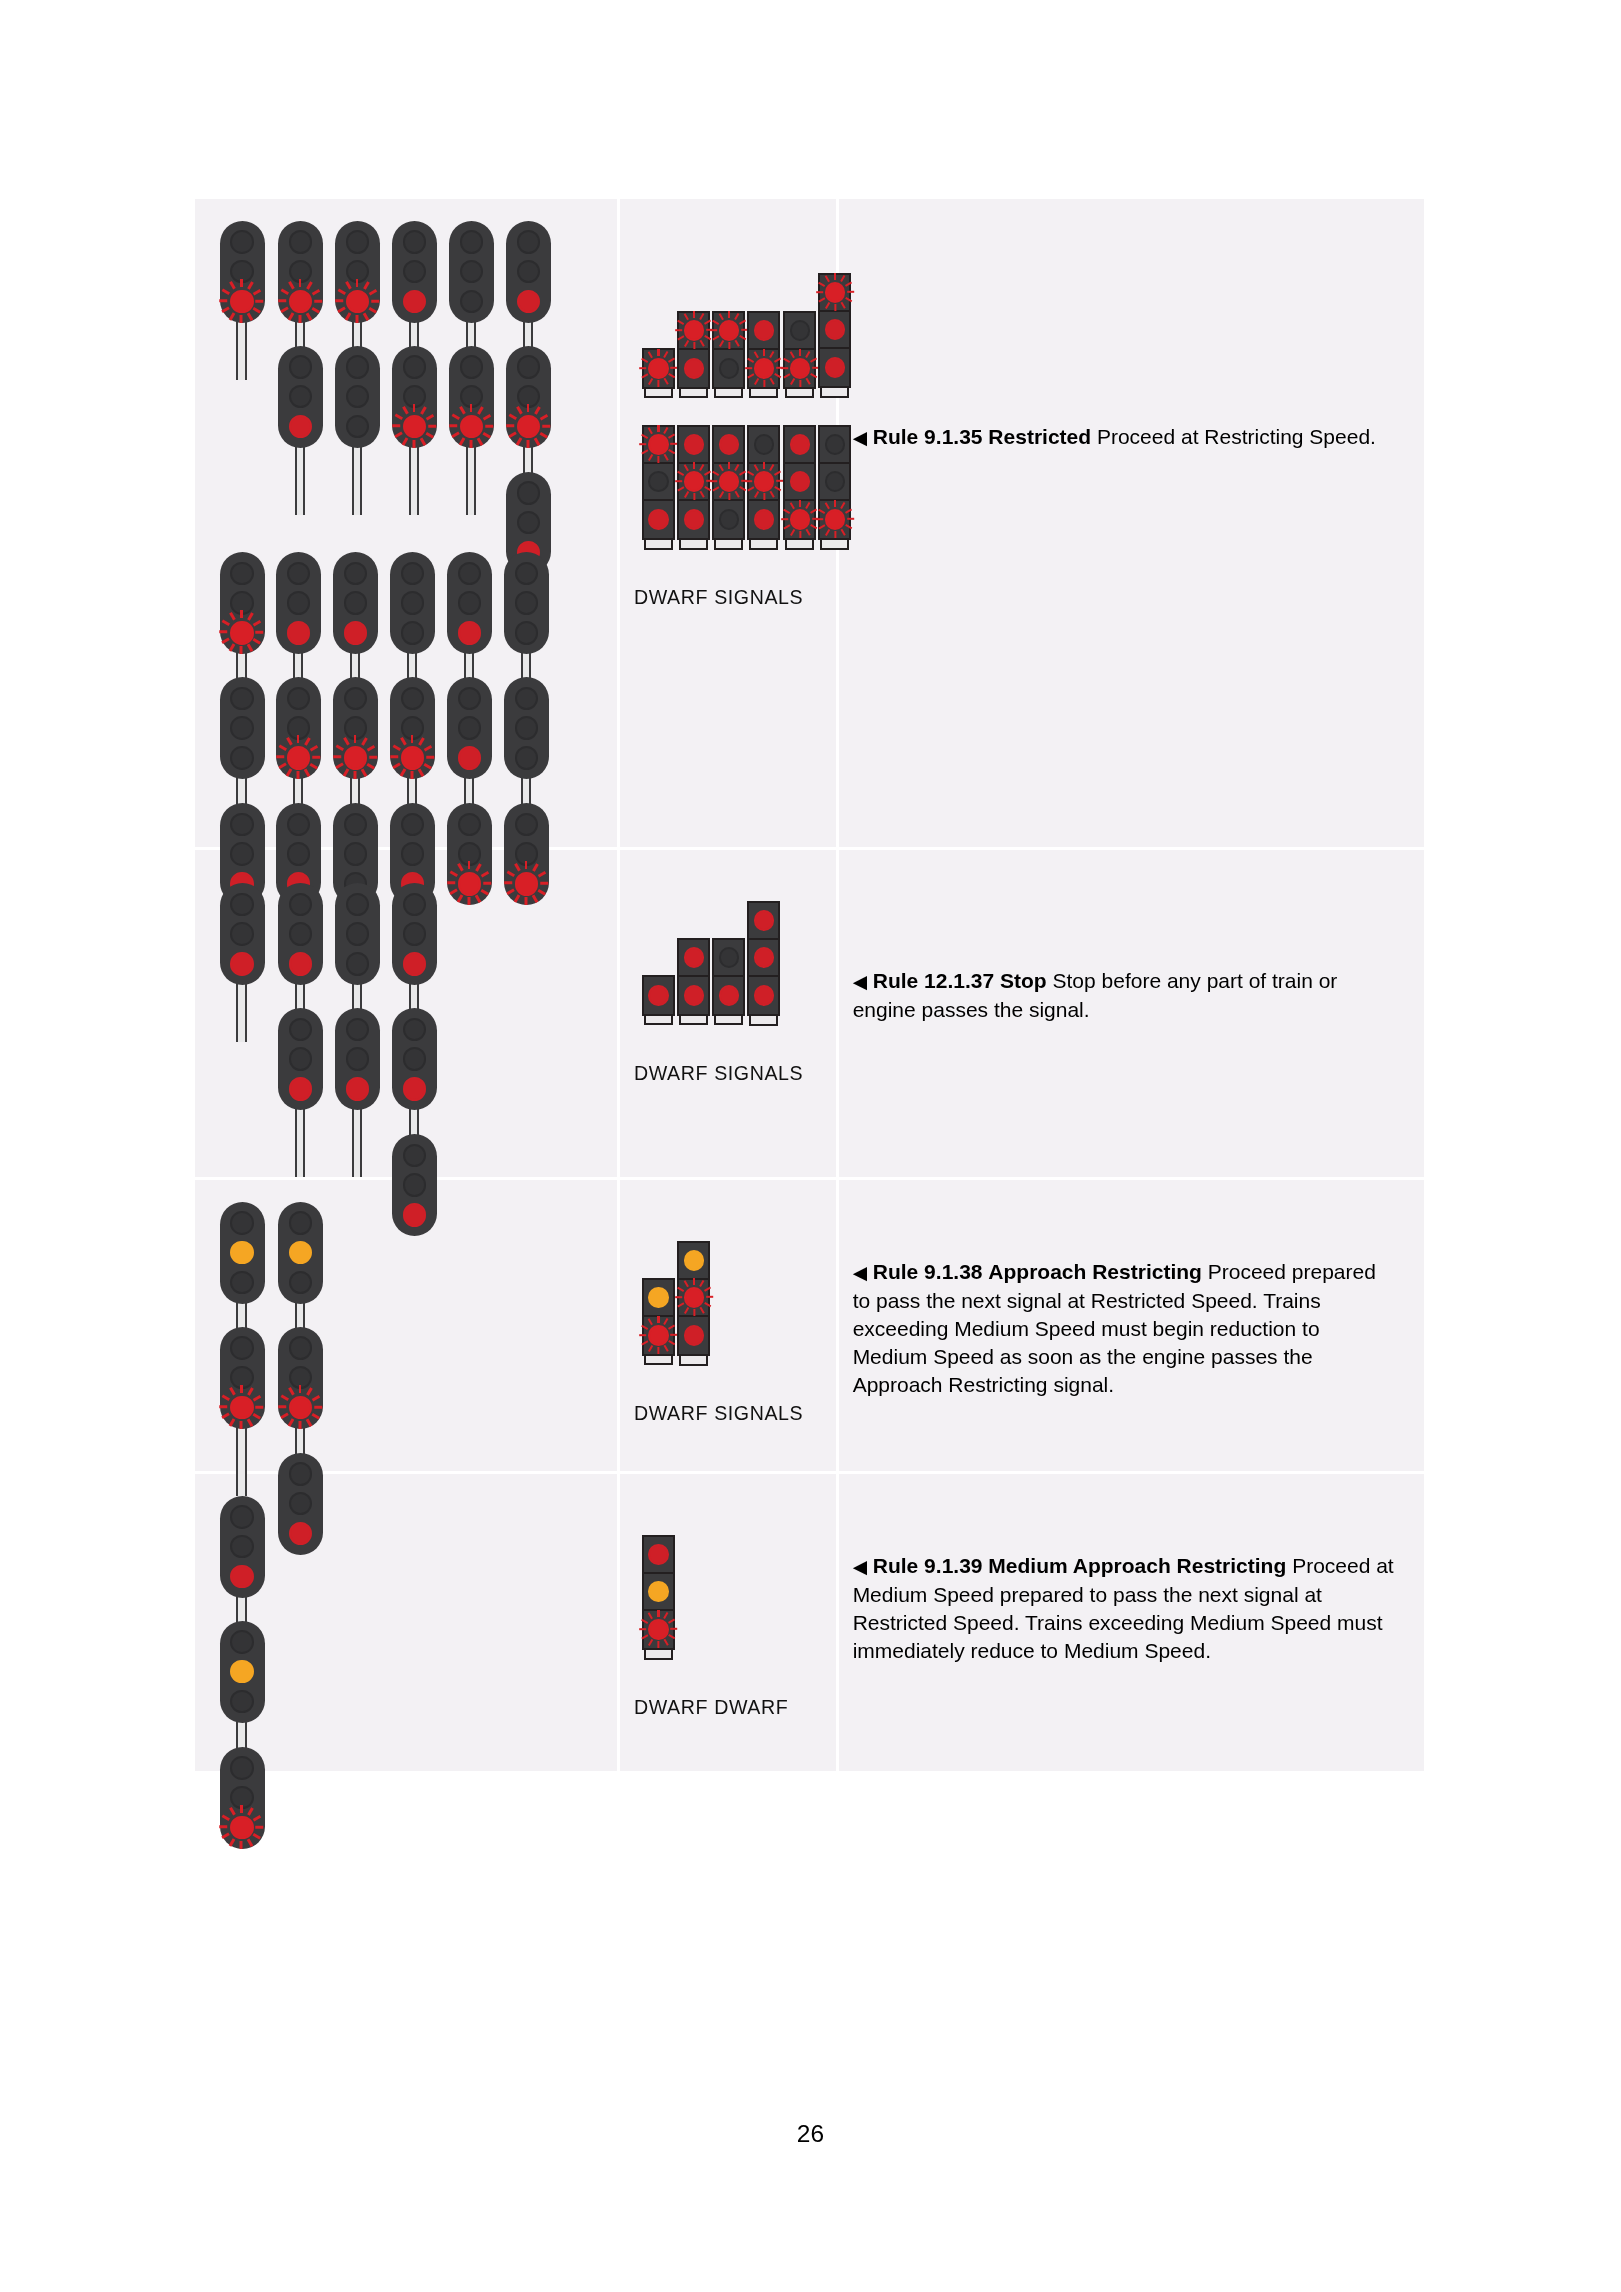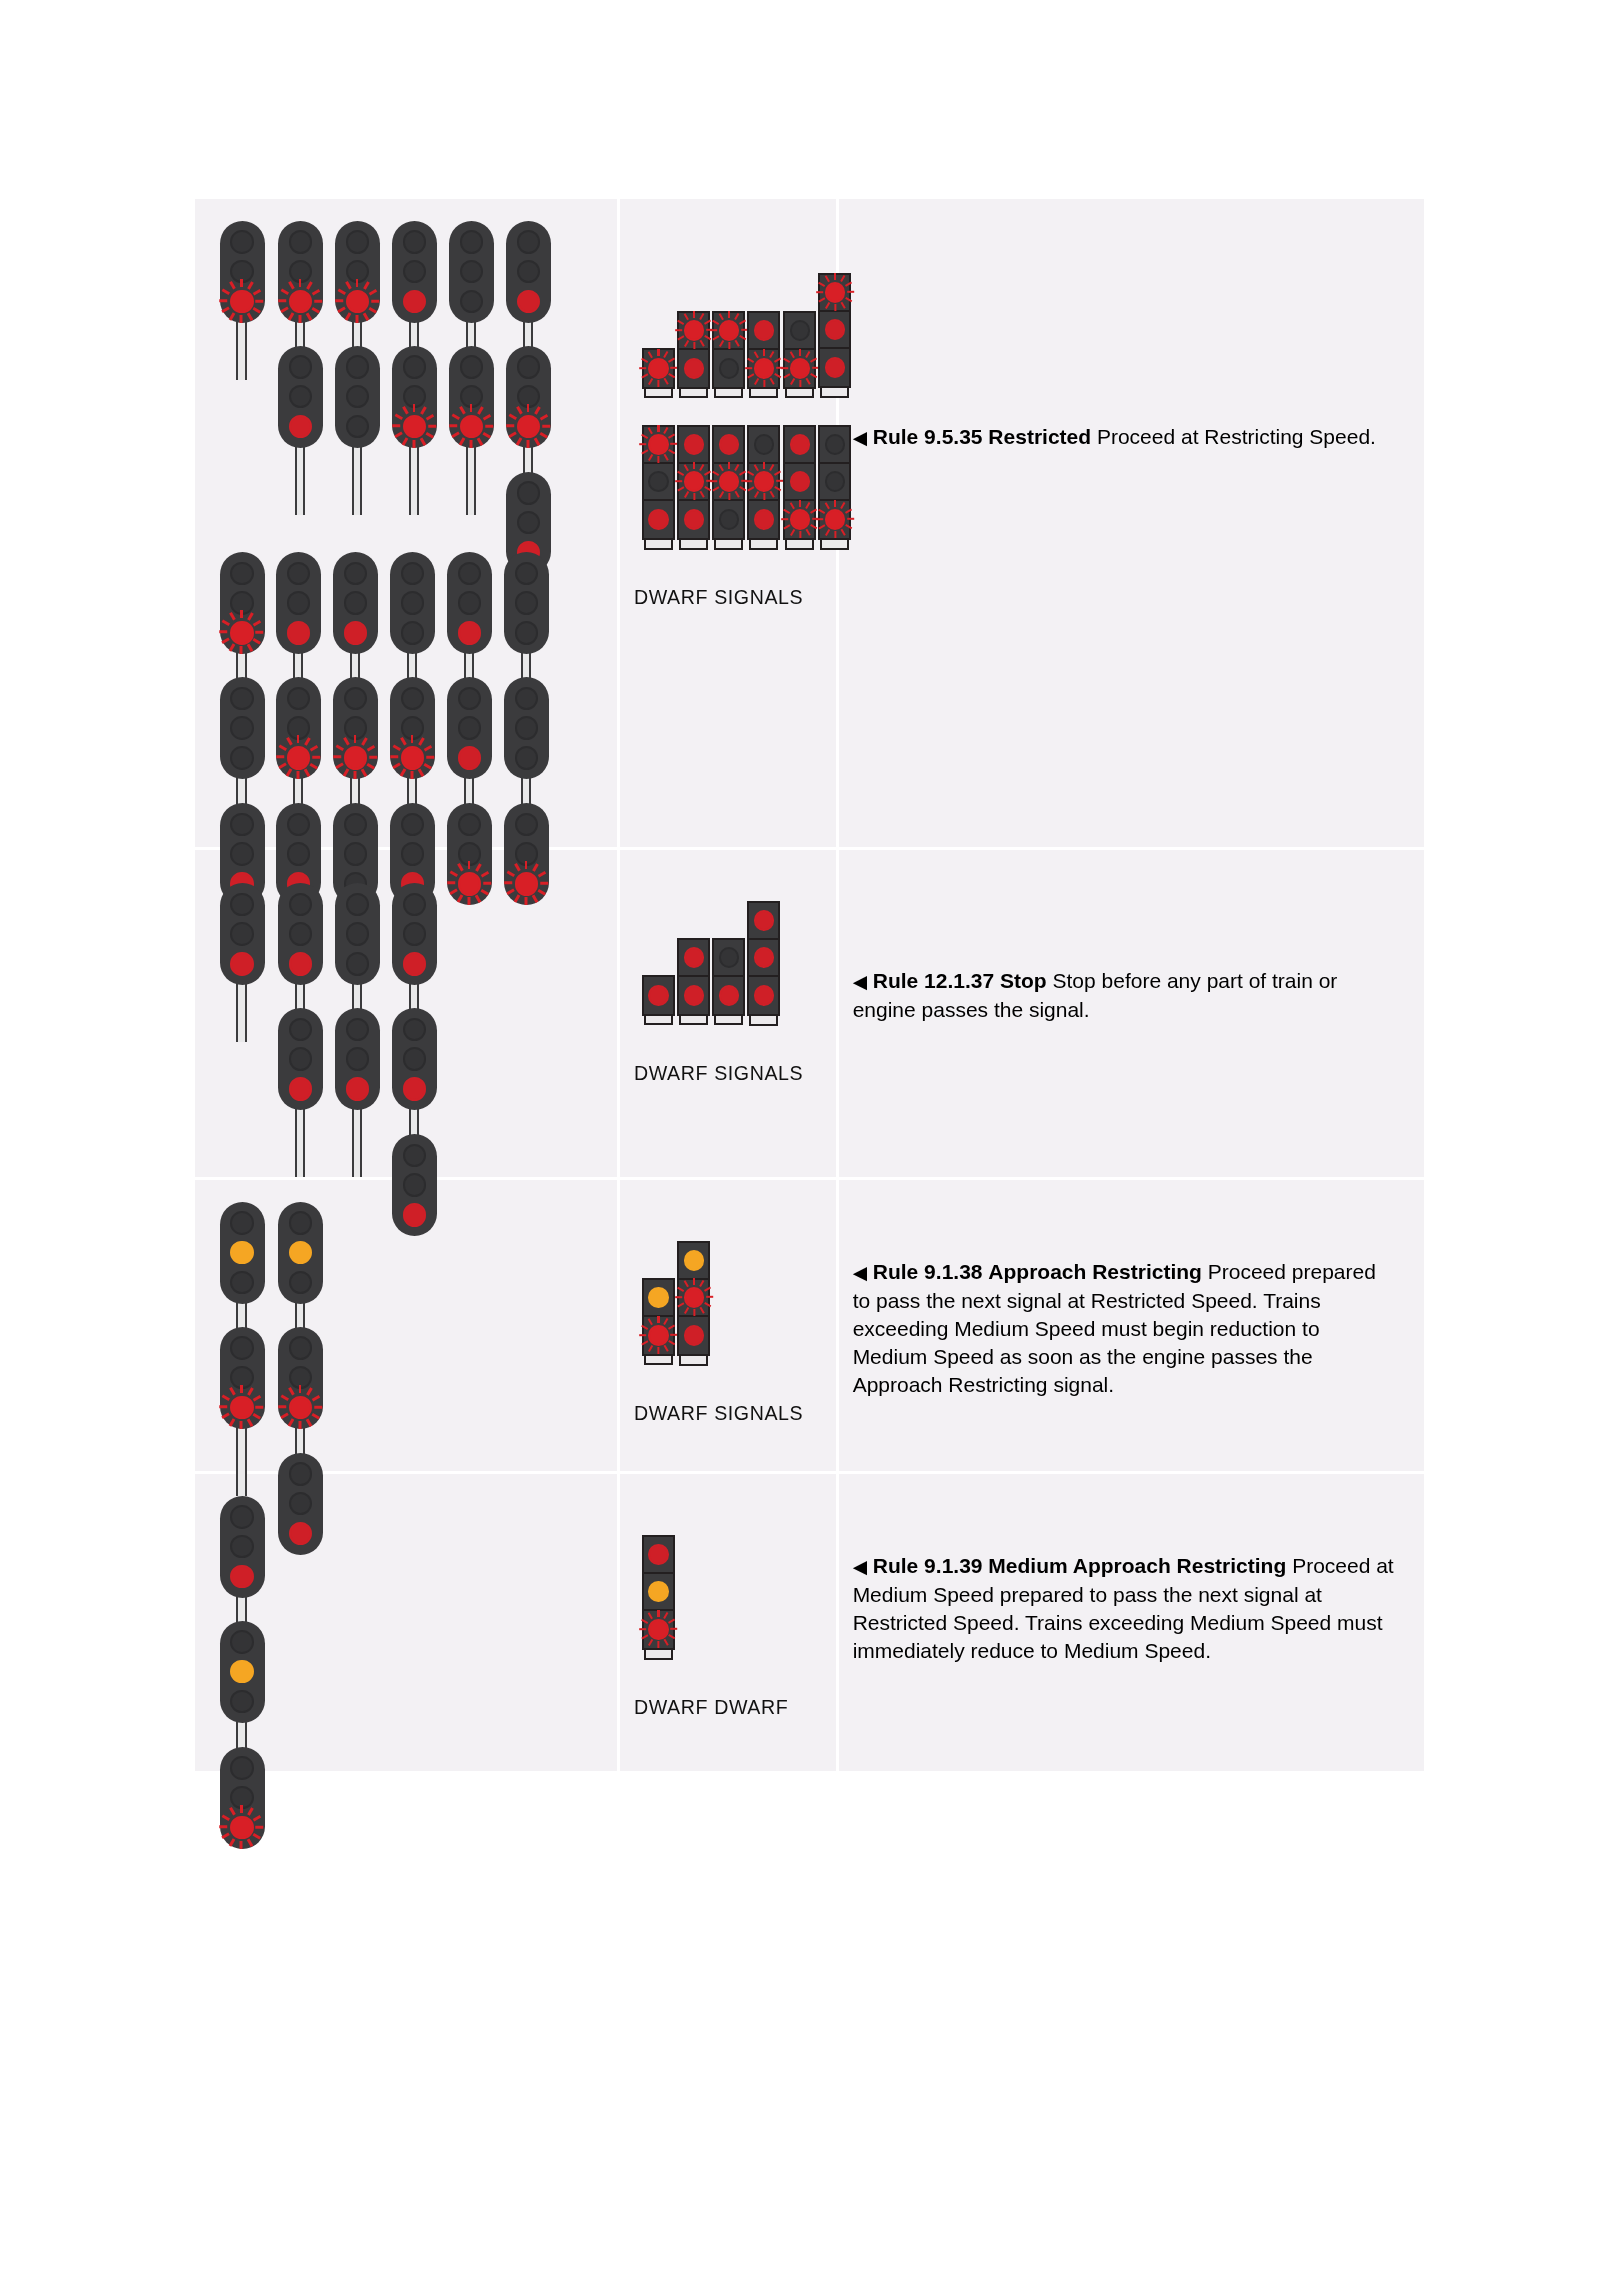--- a/index.html
+++ b/index.html
@@ -897,21 +897,21 @@
         </div>
 
         <div class="dwarf-caption" style="position:absolute;left:0;top:387px;">DWARF SIGNALS</div>
       </div>
     </td>
 
     <td class="col-text">
       <div class="sig-area" style="height:648px;">
         <div class="rule-text" style="position:absolute;left:0;top:224px;right:0;">
           <span class="tri">◀</span> 
-          <b>Rule 9.5.35</b> 
+          <b>Rule 9.1.35</b> 
           <b>Restricted</b> 
           <span>Proceed at Restricting Speed.</span>
         </div>
       </div>
     </td>
   </tr>
 
   <tr>
     <td class="col-mast">
       <div class="sig-area" style="height:327px;">
@@ -1277,15 +1277,16 @@
           <b>Medium Approach Restricting</b> 
           <span>Proceed at Medium Speed prepared to pass the next signal at Restricted Speed. Trains exceeding Medium Speed must immediately reduce to Medium Speed.</span>
         </div>
       </div>
     </td>
   </tr>
 
 </tbody>
     </table>
 
+<div class="page-number">26</div>
 
 </div>
 
 
 </body></html>

